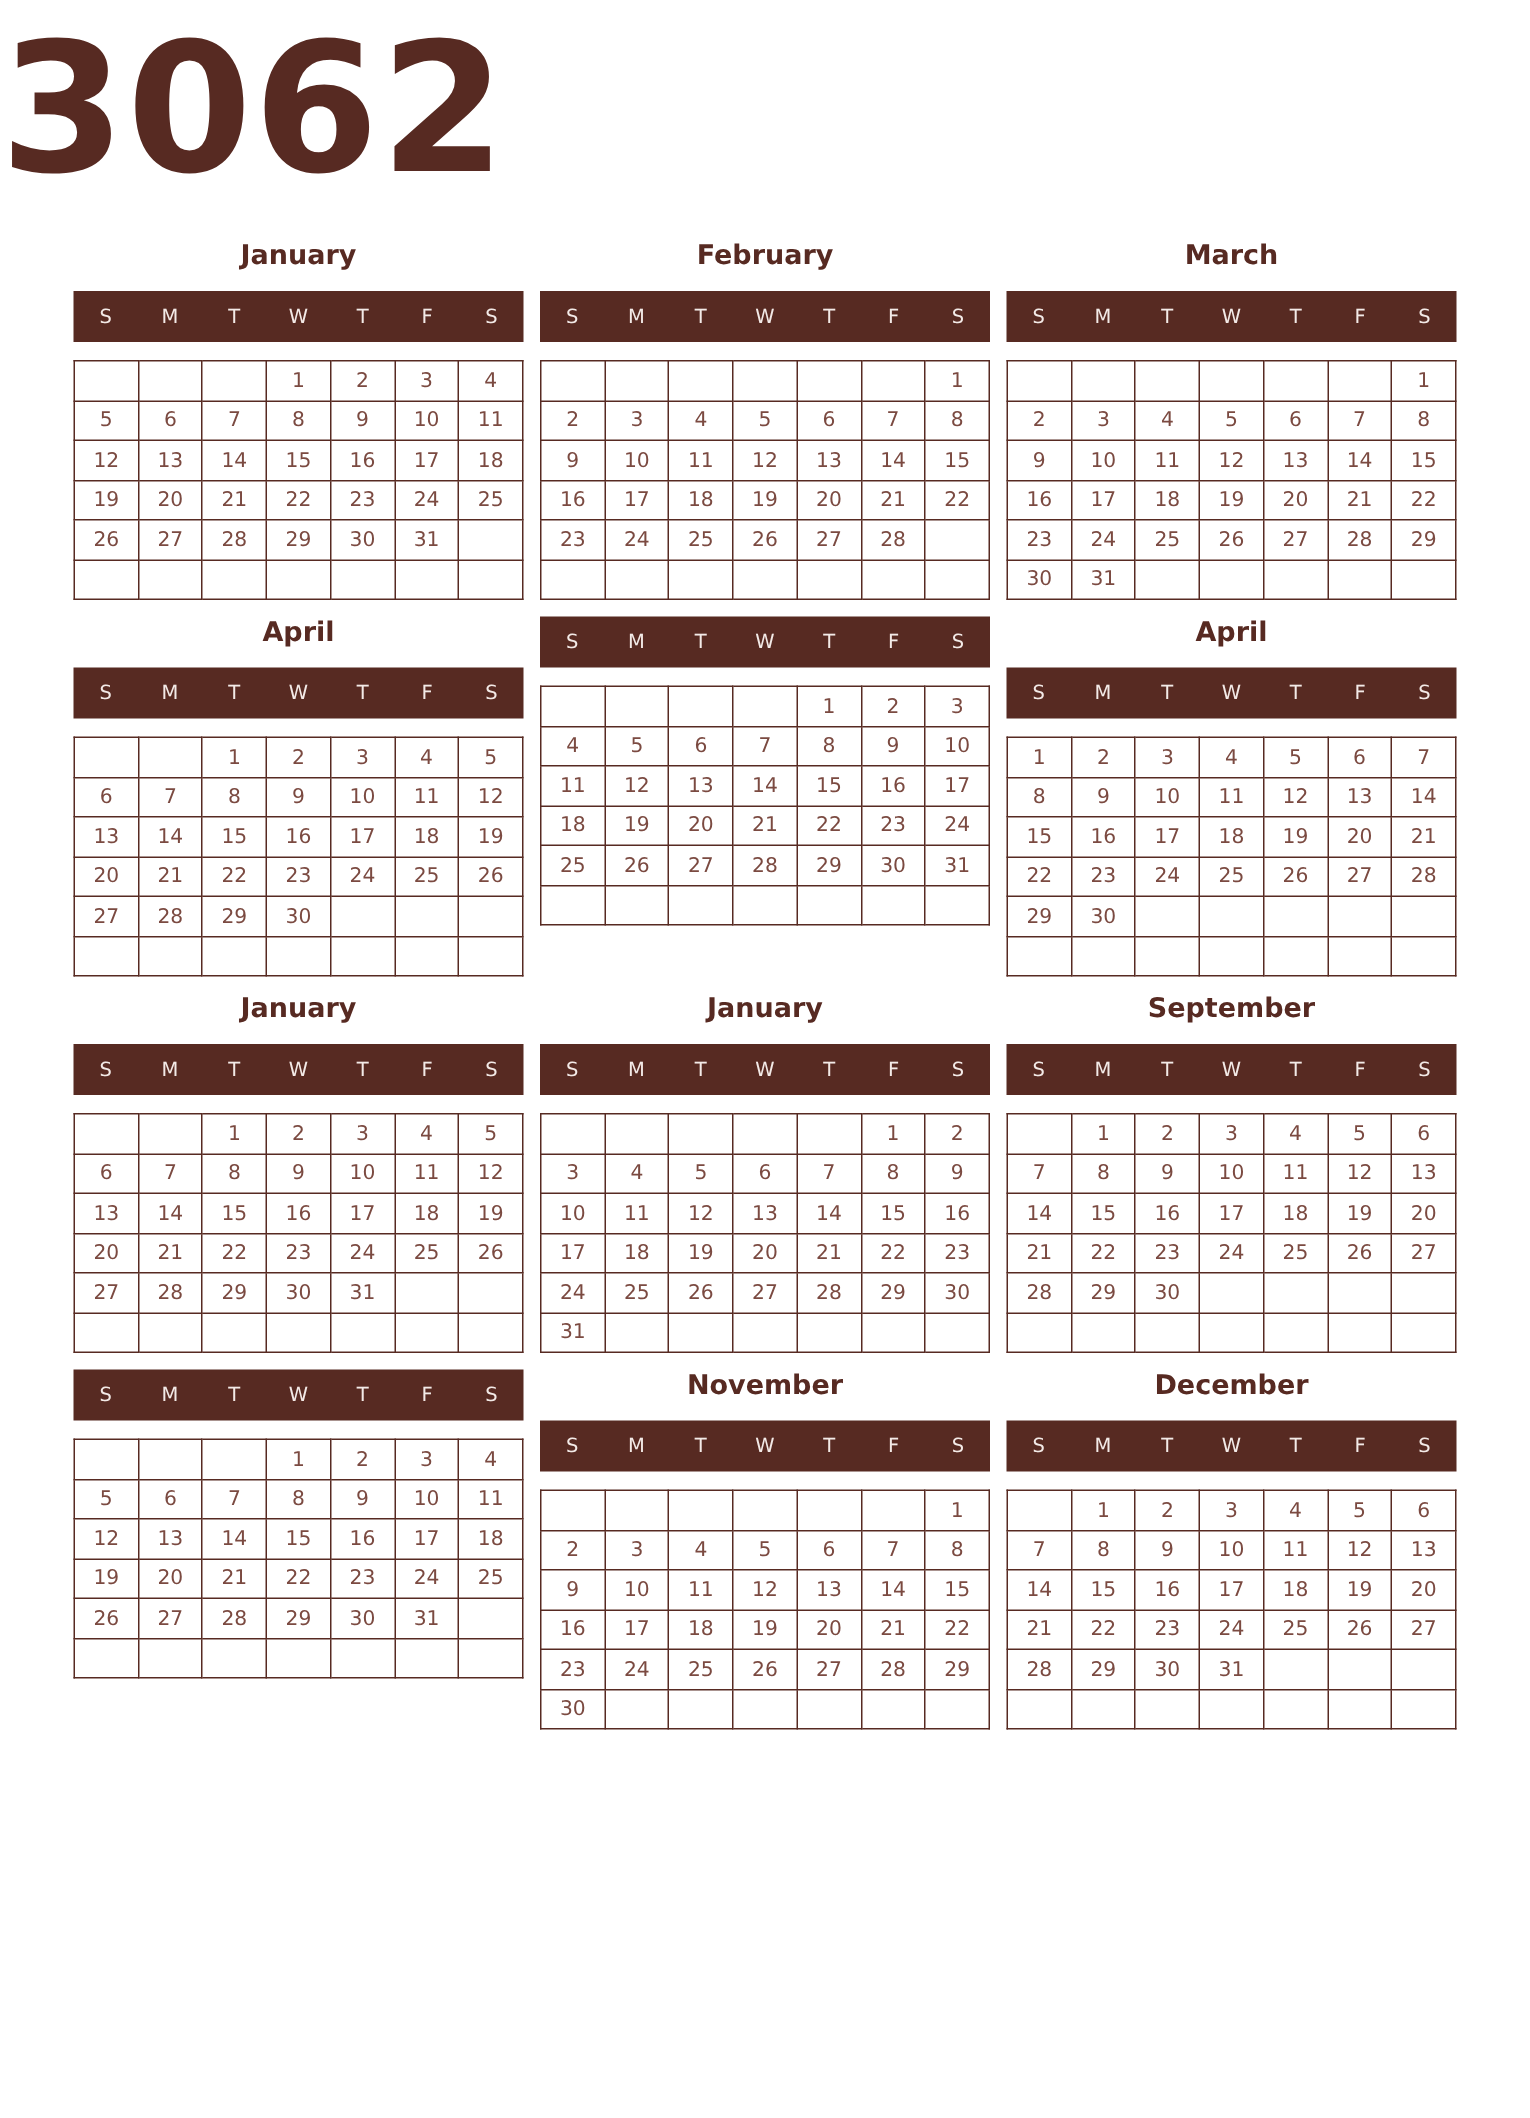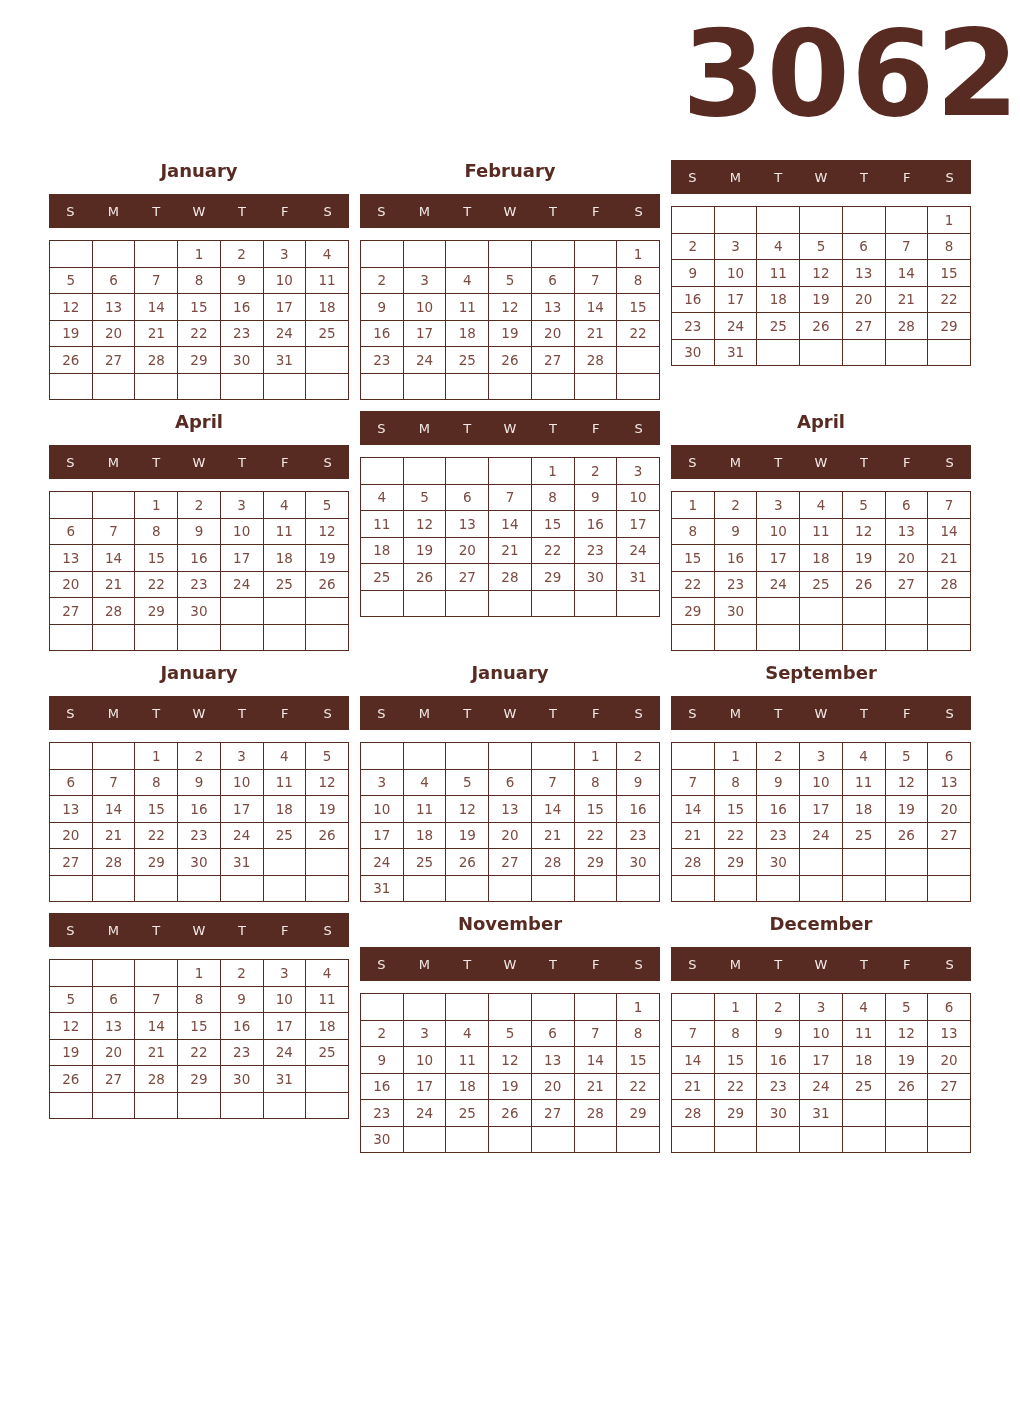--- a/index.html
+++ b/index.html
@@ -11,21 +11,21 @@
   *{box-sizing:border-box;}
   html,body{margin:0;padding:0;}
   body{
     width:1020px;height:1412px;
     background:var(--bg);
     font-family:"DejaVu Sans","Liberation Sans",sans-serif;
   }
   .page{width:1020px;height:1412px;overflow:hidden;}
   .year-title{
     margin:14px 0 0;
-    text-align:right;
+    text-align:left;
     font-size:120px;
     font-weight:bold;
     line-height:1;
     color:var(--primary);
     letter-spacing:1px;
   }
   .months{
     margin-top:26px;
     display:grid;
     grid-template-columns:repeat(3,300px);
@@ -211,20 +211,21 @@
               <td></td>
               <td></td>
               <td></td>
               <td></td>
               <td></td>
             </tr>
           </tbody>
         </table>
       </section>
       <section class="month">
+        <h2 class="month-name">March</h2>
         <div class="weekday-bar">
           <span>S</span>
           <span>M</span>
           <span>T</span>
           <span>W</span>
           <span>T</span>
           <span>F</span>
           <span>S</span>
         </div>
         <table class="month-grid">

